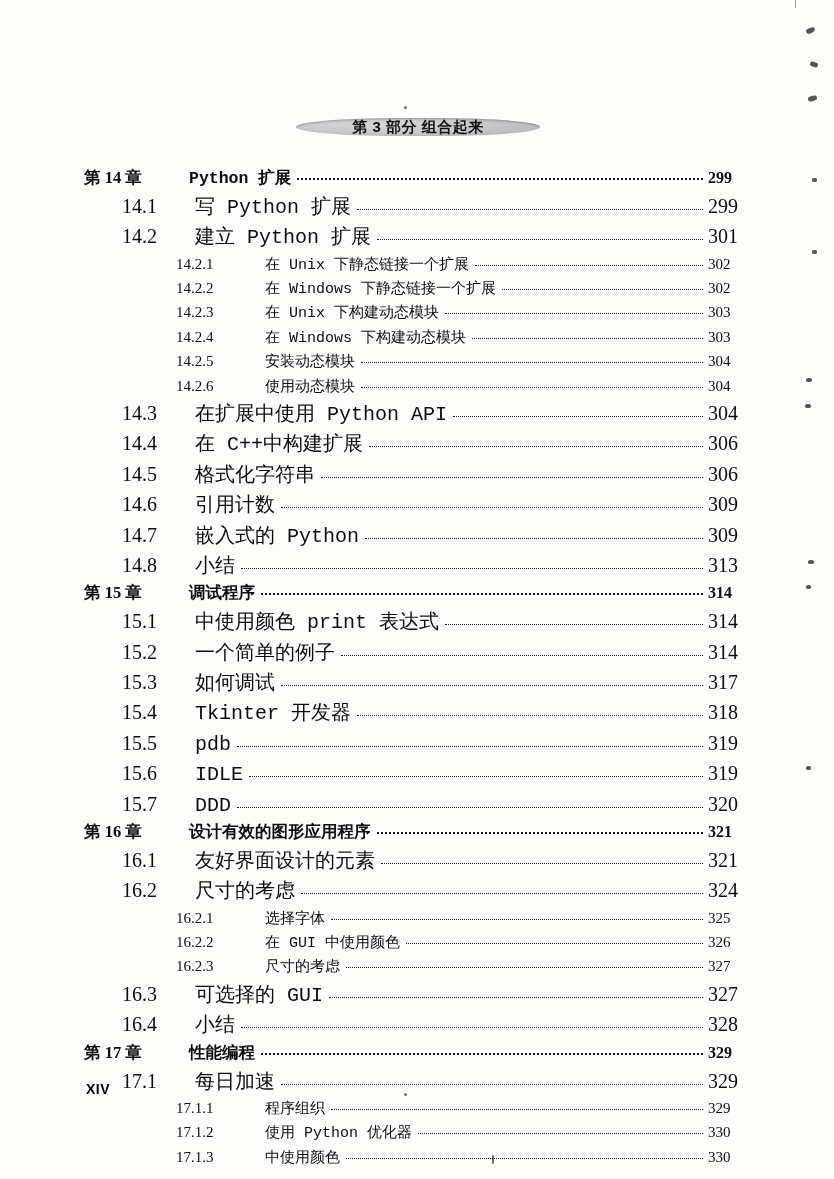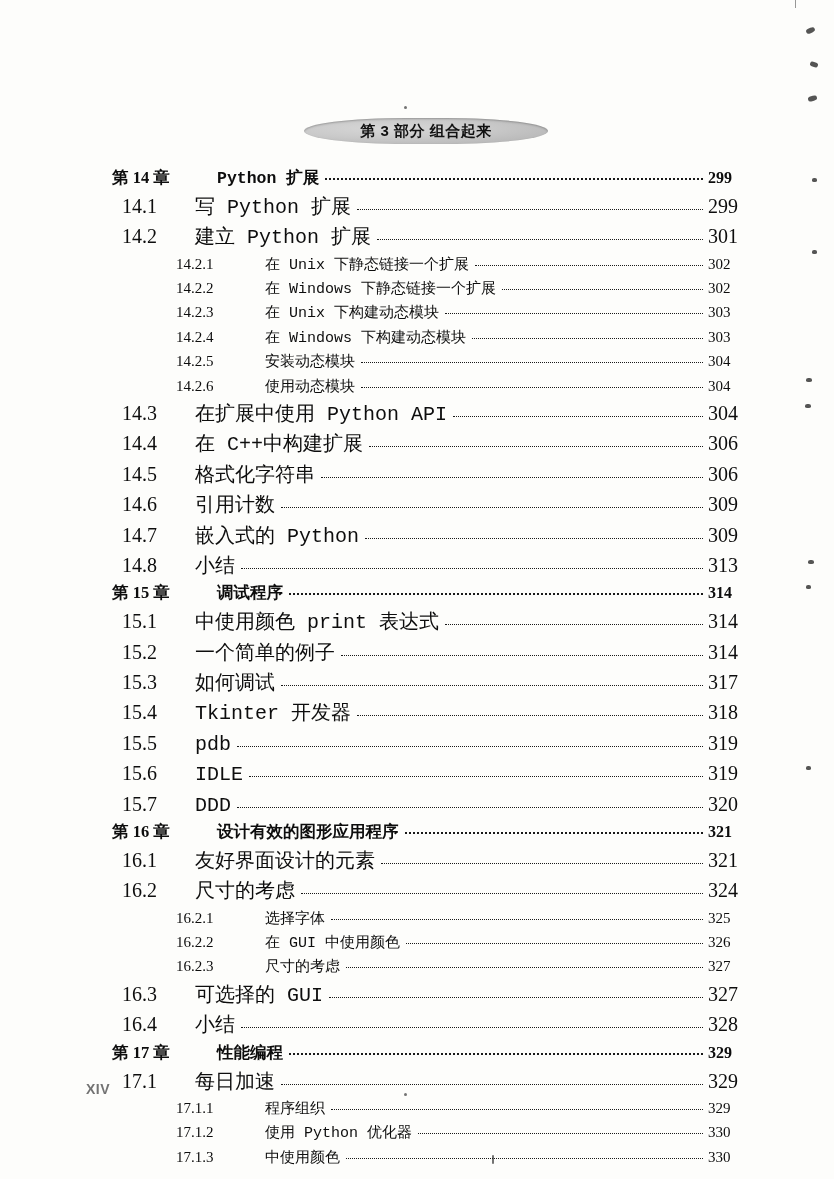--- a/index.html
+++ b/index.html
@@ -22,24 +22,24 @@
   }
   
   .speck {
     position: absolute;
     background: #2b2b2b;
     border-radius: 40%;
     opacity: .8;
   }
   .banner {
     position: absolute;
-    left: 304px;
+    left: 296px;
     top: 118px;
     width: 244px;
-    height: 26px;
+    height: 18px;
   }
   .banner .blob {
     position: absolute;
     inset: 0;
     background: radial-gradient(ellipse at 35% 40%, #d7d7d7 0%, #c9c9c9 45%, #bdbdbd 70%, #b0b0b0 100%);
     border-radius: 50% / 60%;
     box-shadow: 0 1px 2px rgba(0,0,0,.25) inset;
   }
   .banner .banner-text {
     position: absolute;
@@ -88,21 +88,21 @@
     flex: 0 0 auto;
     text-align: left;
     font-family: "Liberation Serif", serif;
   }
 
   
   .lvl-ch {
     font-weight: bold;
     font-size: 16.5px;
   }
-  .lvl-ch .num { width: 78px; margin-left: 28px; }
+  .lvl-ch .num { width: 78px; }
   .lvl-ch .page-no { width: 40px; font-size: 16px; }
   .lvl-ch .leader { border-bottom-style: dotted; border-bottom-width: 2px; }
 
   
   .lvl-sec {
     font-size: 20px;
     padding-left: 38px;
   }
   .lvl-sec .num { width: 46px; }
   .lvl-sec .page-no { width: 40px; }
@@ -116,21 +116,21 @@
   .lvl-sub .page-no { width: 40px; }
 
   .folio {
     position: absolute;
     left: 86px;
     top: 1081px;
     font-family: "Liberation Sans", sans-serif;
     font-weight: bold;
     font-size: 14px;
     letter-spacing: .5px;
-    color: #737373;
+    color: #000000;
   }
   .dot-mark {
     position: absolute;
     width: 3px;
     height: 3px;
     background: #444;
     border-radius: 50%;
     opacity: .75;
   }
   .tick {

